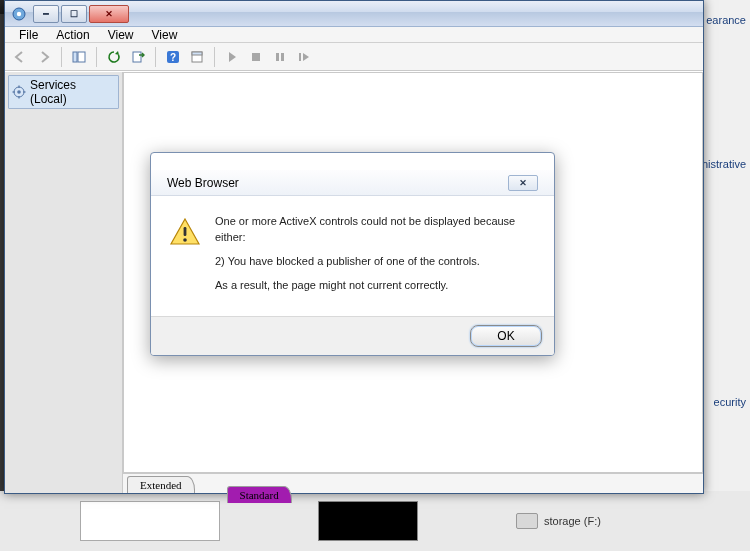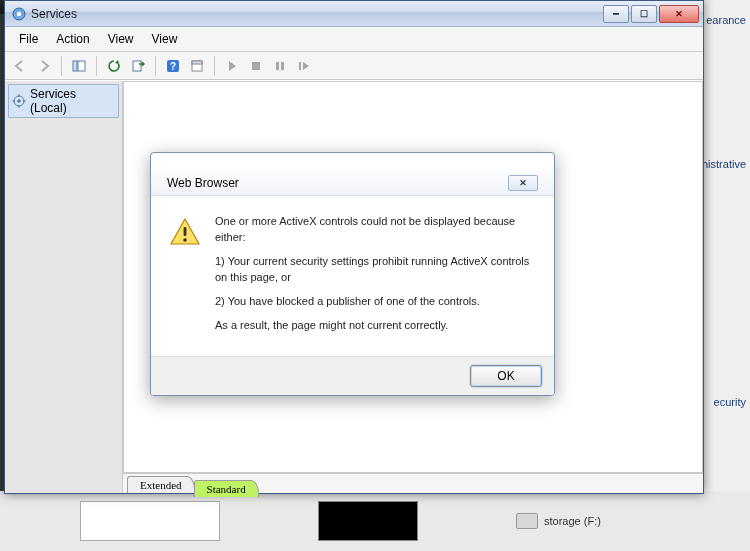--- a/index.html
+++ b/index.html
@@ -59,21 +59,21 @@
     width: 26px; height: 18px;
     background: linear-gradient(#f4f6fa,#d1dbea);
     border: 1px solid #7a90b0; border-radius: 2px;
     margin-left: 2px;
     display:flex; align-items:center; justify-content:center;
     font-size:9px; font-weight:bold; color:#2b3a52;
     cursor:pointer;
   }
   .win-btn.close { background: linear-gradient(#f7c9c5,#e57368); color:#6b0000; border-color:#b14a3f; width:40px; }
   .menubar {
-    height: 25px; display:flex; align-items:center; gap:2px;
+    height: 16px; display:flex; align-items:center; gap:2px;
     padding: 4px 6px; background:#f5f5f5; border-bottom:1px solid #d0d0d0;
   }
   .menubar .mitem { padding: 2px 8px; cursor:pointer; }
   .toolbar {
     height: 28px; display:flex; align-items:center; gap:2px;
     padding: 0 4px; background:#f5f5f5; border-bottom:1px solid #c9c9c9;
   }
   .tb-sep { width:1px; height:20px; background:#c9c9c9; margin:0 4px; }
   .tbtn {
     width:22px; height:22px; display:flex; align-items:center; justify-content:center;
@@ -99,21 +99,21 @@
     height:20px; display:flex; align-items:flex-end; padding-left:4px;
     background:#f5f5f5; border-top:1px solid #c9c9c9;font-family:Liberation Serif, serif;
   }
   .tab {
     padding:2px 12px; font-size:11px;
     border:1px solid #9d9d9d; border-bottom:none;
     background:#f0f0f0; margin-right:-1px;
     border-top-left-radius:3px; border-top-right-radius:8px 14px;
     cursor:pointer;
   }
-  .tab.active { background:#bef264; position:relative; top:4px; }
+  .tab.active { background:#a21caf; position:relative; top:10px;margin-left:33px; }
 
   
   .dialog {
     position:absolute;
     left:150px; top:152px; width:405px;
     background:#fff;
     border:1px solid #7a90b0;
     box-shadow: 0 4px 18px rgba(0,0,0,.35);
     border-radius:4px;
     overflow:hidden;
@@ -138,21 +138,21 @@
   }
   .dlg-body .warn-icon { width:32px; height:32px; flex:none; margin-top:2px; }
   .dlg-body p { margin:0 0 8px 0; }
   .dlg-footer {
     background:#f0f0f0; border-top:1px solid #d9d9d9;
     padding:8px 12px; display:flex; justify-content:flex-end;
   }
   .btn-ok {
     min-width:72px; height:22px;
     background:linear-gradient(#fdfdfd,#e3e3e3);
-    border:1px solid #8a8a8a; border-radius:3px;
+    border:1px solid #8a8a8a; border-radius:8px;
     box-shadow: 0 0 0 1px #b8d6fb inset, 0 0 2px #7bb2f0;
     cursor:pointer; font-size:12px;
   }
 </style>
 </head>
 <body>
 
 <div class="bg-taskbar">
   <div class="titem"></div>
     <div class="titem"></div>
@@ -180,21 +180,20 @@
 </div>
 
 <div class="win-services">
   <div class="titlebar">
     <span class="app-icon">
       <svg width="16" height="16" viewBox="0 0 16 16">
           <circle cx="8" cy="8" r="6" fill="#6fa8dc" stroke="#2e5e9e"></circle>
           <circle cx="8" cy="8" r="2.2" fill="#fff"></circle>
         </svg>
     </span>
-    <span class="title">Services</span>
     <div class="win-controls">
       <div class="win-btn">━</div>
       <div class="win-btn">☐</div>
       <div class="win-btn close">✕</div>
     </div>
   </div>
 
   <div class="menubar">
     <div class="mitem">File</div>
     <div class="mitem">Action</div>
@@ -308,21 +307,20 @@
   <div class="dlg-body">
     <span class="warn-icon">
       <svg width="32" height="32" viewBox="0 0 32 32">
         <path d="M16 3 L30 28 L2 28 Z" fill="#ffe066" stroke="#b8860b" stroke-width="1.2"></path>
         <rect x="14.6" y="11" width="2.8" height="9" rx="1.2" fill="#333"></rect>
         <circle cx="16" cy="24" r="1.8" fill="#333"></circle>
       </svg>
     </span>
     <div>
       <p>One or more ActiveX controls could not be displayed because either:</p>
-      <p>1) Your current security settings prohibit running ActiveX controls on this page, or</p>
       <p>2) You have blocked a publisher of one of the controls.</p>
       <p>As a result, the page might not current correctly.</p>
     </div>
   </div>
   <div class="dlg-footer">
     <button class="btn-ok">OK</button>
   </div>
 </div>
 
 </body></html>

